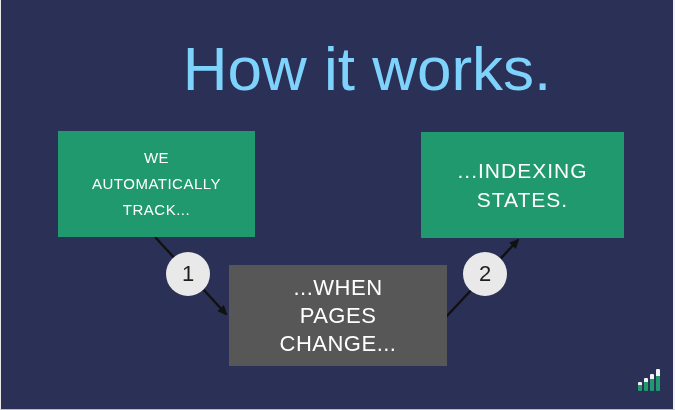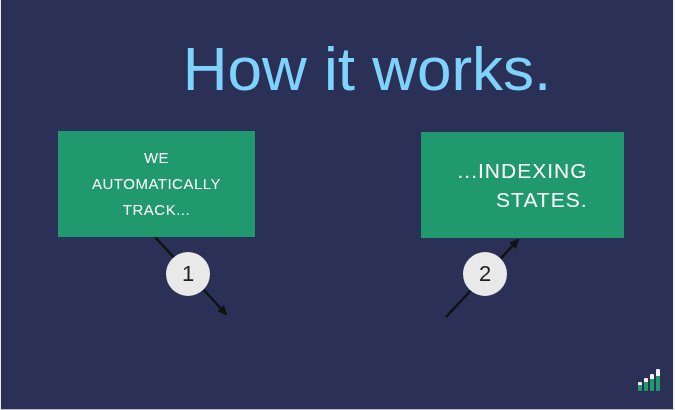--- a/index.html
+++ b/index.html
@@ -39,21 +39,21 @@
   }
   .box .box-text { white-space: pre-line; }
   .box-track {
     left: 57px; top: 131px; width: 197px; height: 106px;
     background: #21996e;
     font-size: 15px; line-height: 26px; letter-spacing: 0.5px;
   }
   .box-indexing {
     left: 420px; top: 132px; width: 203px; height: 106px;
     background: #21996e;
-    font-size: 21px; line-height: 29px; letter-spacing: 1px; text-align: right;
+    font-size: 21px; line-height: 29px; letter-spacing: 1px;
   }
   .box-change {
     left: 228px; top: 265px; width: 218px; height: 101px;
     background: #575757;
     font-size: 22px; line-height: 28px; letter-spacing: 0.5px;
   }
   .arrows {
     position: absolute;
     left: 0; top: 0;
     width: 675px; height: 410px;
@@ -106,20 +106,25 @@
     <line x1="154" y1="237" x2="225" y2="314" stroke="#111111" stroke-width="2.4" marker-end="url(#ah)"></line>
     <line x1="445" y1="317" x2="517" y2="240" stroke="#111111" stroke-width="2.4" marker-end="url(#ah)"></line>
   </svg>
 
   <div class="box box-track">
     <span class="box-text">WE
 AUTOMATICALLY
 TRACK...</span>
   </div>
 
+  <div class="box box-change">
+    <span class="box-text">...WHEN
+PAGES
+CHANGE...</span>
+  </div>
 
   <div class="box box-indexing">
     <span class="box-text">...INDEXING
 STATES.</span>
   </div>
 
   <div class="step-badge badge-1">
     <span>1</span>
   </div>
 

